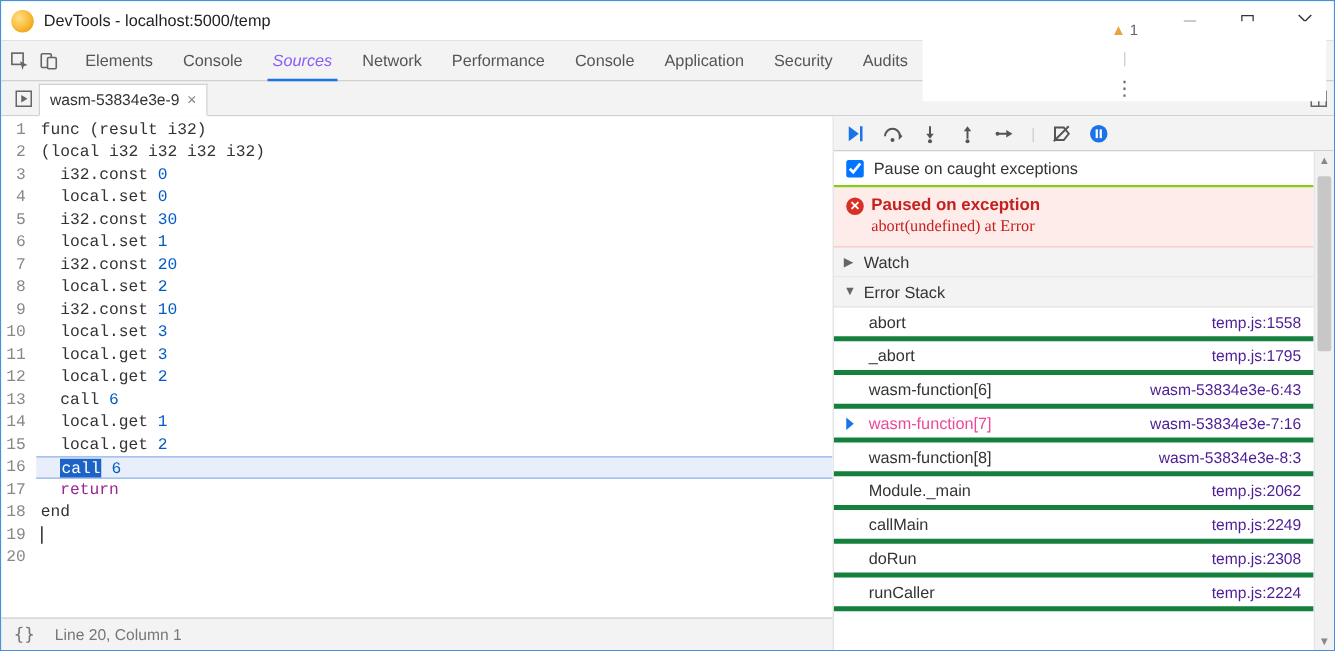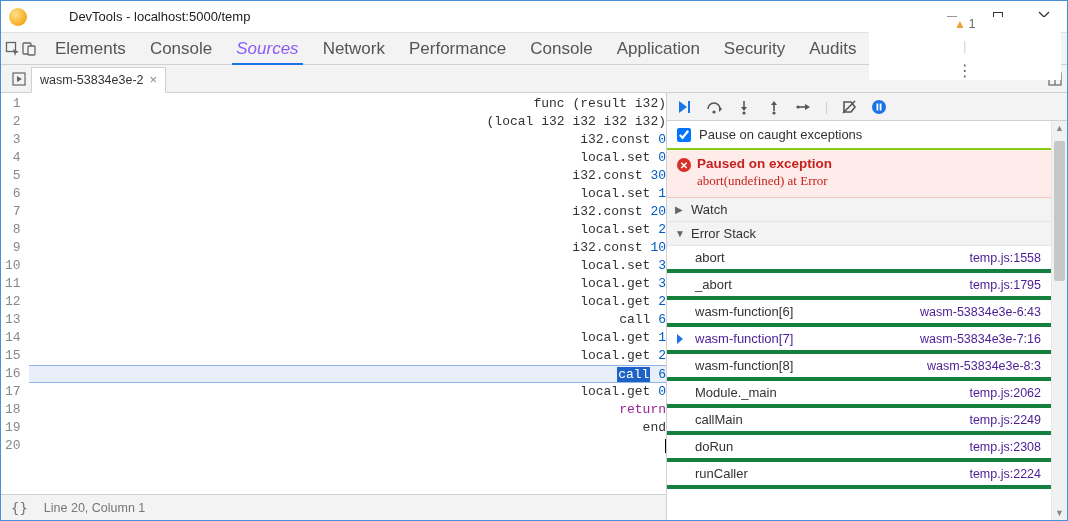--- a/index.html
+++ b/index.html
@@ -22,37 +22,37 @@
     display: flex;
     align-items: center;
     padding: 0 0 0 8px;
     border-bottom: 1px solid #e0e0e0;
   }
   .titlebar .icon {
     width: 18px; height: 18px; border-radius: 50%;
     background: radial-gradient(circle at 35% 35%, #ffe08a 0%, #f7b42c 60%, #e08b00 100%);
     margin-right: 8px;
   }
-  .titlebar .title { font-size: 13px; color: #222; flex: 1; margin-left: 34px; }
+  .titlebar .title { font-size: 13px; color: #222; flex: 1; }
   .winbtn { width: 46px; height: 32px; display:flex; align-items:center; justify-content:center; }
   .winbtn svg { width:12px; height:12px; stroke:#333; stroke-width:1; fill:none; }
   .winbtn.close svg { stroke-width:1.2; }
   
   .maintabs {
     height: 32px;
     display: flex;
     align-items: center;
     border-bottom: 1px solid #d0d0d0;
     background: #f3f3f3;
     padding-left: 4px;
     position: relative;
   }
   .maintabs .tool { width: 28px; height: 28px; display:flex; align-items:center; justify-content:center; color:#666; }
   .maintabs .tabs { display:flex; align-items:stretch; height:100%; margin-left: 6px; flex:1; }
-  .maintabs .tab { padding: 0 12px; display:flex; align-items:center; color:#555; font-size:17px; cursor:default; position:relative; }
+  .maintabs .tab { padding: 0 12px; display:flex; align-items:center; color:#555; font-size:13px; cursor:default; position:relative; }
   .maintabs .tab.active { color:#8b5cf6;font-style:italic; }
   .maintabs .tab.active::after {
     content:""; position:absolute; left:8px; right:8px; bottom:-1px; height:2px; background:#1a73e8;
   }
   .maintabs .right { display:flex; align-items:center; margin-right:6px; gap:8px; }
   .warnbadge { display:flex; align-items:center; gap:3px; color:#666; font-size:12px; }
   .warnbadge .tri { color:#e8a33d; }
   .pipe { color:#ccc; }
   .dots { font-size:16px; color:#666; padding:0 6px; }
   
@@ -73,21 +73,21 @@
   .filetab .x { color:#888; font-size:13px; }
   .filetabs .spacer { flex:1; }
   
   .workspace { flex:1; display:flex; overflow:hidden; }
   .left { flex: 1 1 640px; display:flex; flex-direction:column; border-right:1px solid #d0d0d0; min-width:0; }
   .right { width: 400px; display:flex; flex-direction:column; background:#fff; }
   
   .editor { flex:1; display:flex; overflow:auto; font-family: Consolas, "Courier New", monospace; font-size:13px; line-height:18px; background:#fff; }
   .gutter { text-align:right; color:#888; padding:2px 8px 2px 4px; user-select:none; background:#fff; }
   .gutter div { height:18px; }
-  .code { flex:1; padding:2px 0;text-align:right; }
+  .code { flex:1; padding:2px 0; }
   .codeline { height:18px; white-space:pre; padding-left:4px; }
   .hl { background:#e8effb; border-top:1px solid #8fb4e8; border-bottom:1px solid #8fb4e8; }
   .hl .sel { background:#1d63c7; color:#fff; padding:0 1px; }
   .kw { color:#9b2393; }
   .num { color:#005cc5; }
   .cursor { display:inline-block; width:1px; height:14px; background:#000; vertical-align:middle; }
   
   .statusbar {
     height:26px; border-top:1px solid #d0d0d0; background:#f3f3f3;
     display:flex; align-items:center; padding:0 10px; color:#777; font-size:12.5px; gap:16px;
@@ -129,21 +129,21 @@
     display:flex; align-items:center; justify-content:space-between;
     padding:4px 10px 4px 28px; border-bottom:4px solid #15803d; font-size:13px;
     position: relative;
   }
   .frame .fn { color:#333; }
   .frame .loc { color:#4c1d95; font-size:12.5px; }
   .frame.current::before {
     content:""; position:absolute; left:10px; top:50%; transform:translateY(-50%);
     width:0; height:0; border-left:6px solid #1a73e8; border-top:5px solid transparent; border-bottom:5px solid transparent;
   }
-  .frame.current .fn { color:#4c1d95; }
+  .frame.current .fn { color:#ec4899; }
 </style>
 </head>
 <body>
 
 <div class="titlebar">
   <div class="icon"></div>
   <div class="title">DevTools - localhost:5000/temp</div>
   <div class="winbtn">
       <svg viewBox="0 0 12 12">
         <line x1="1" y1="6" x2="11" y2="6"></line>
@@ -197,21 +197,21 @@
 </div>
 
 <div class="filetabs">
   <div class="tool">
     <svg width="14" height="14" viewBox="0 0 14 14" fill="none" stroke="#666" stroke-width="1.2">
         <rect x="1" y="1" width="12" height="12"></rect>
         <polygon points="5,4 5,10 10,7" fill="#666" stroke="none"></polygon>
       </svg>
   </div>
   <div class="filetab">
-    <span>wasm-53834e3e-2</span>
+    <span>wasm-53834e3e-9</span>
     <span class="x">×</span>
   </div>
   <div class="spacer"></div>
   <div class="tool">
     <svg width="14" height="14" viewBox="0 0 14 14" fill="none" stroke="#666" stroke-width="1.2">
         <rect x="1" y="1" width="12" height="12"></rect>
         <line x1="7" y1="1" x2="7" y2="13"></line>
       </svg>
   </div>
 </div>
@@ -251,21 +251,20 @@
           <div class="codeline">  i32.const <span class="num">20</span></div>
           <div class="codeline">  local.set <span class="num">2</span></div>
           <div class="codeline">  i32.const <span class="num">10</span></div>
           <div class="codeline">  local.set <span class="num">3</span></div>
           <div class="codeline">  local.get <span class="num">3</span></div>
           <div class="codeline">  local.get <span class="num">2</span></div>
           <div class="codeline">  call <span class="num">6</span></div>
           <div class="codeline">  local.get <span class="num">1</span></div>
           <div class="codeline">  local.get <span class="num">2</span></div>
           <div class="codeline hl">  <span class="sel">call</span> <span class="num">6</span></div>
-          <div class="codeline">  local.get <span class="num">0</span></div>
           <div class="codeline">  <span class="kw">return</span></div>
           <div class="codeline">end</div>
           <div class="codeline"><span class="cursor"></span></div>
         </div>
     </div>
     <div class="statusbar">
       <span class="braces">{}</span>
       <span>Line 20, Column 1</span>
     </div>
   </div>

